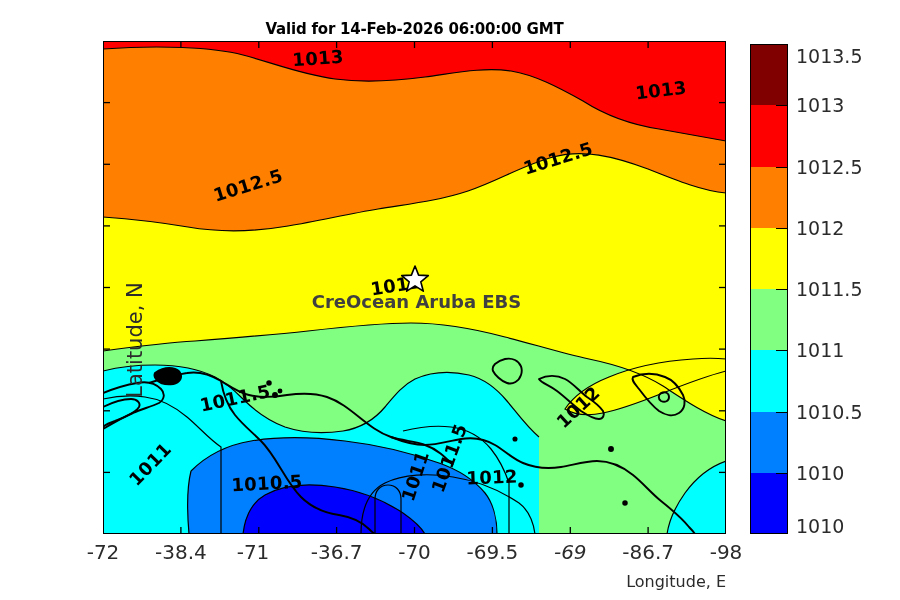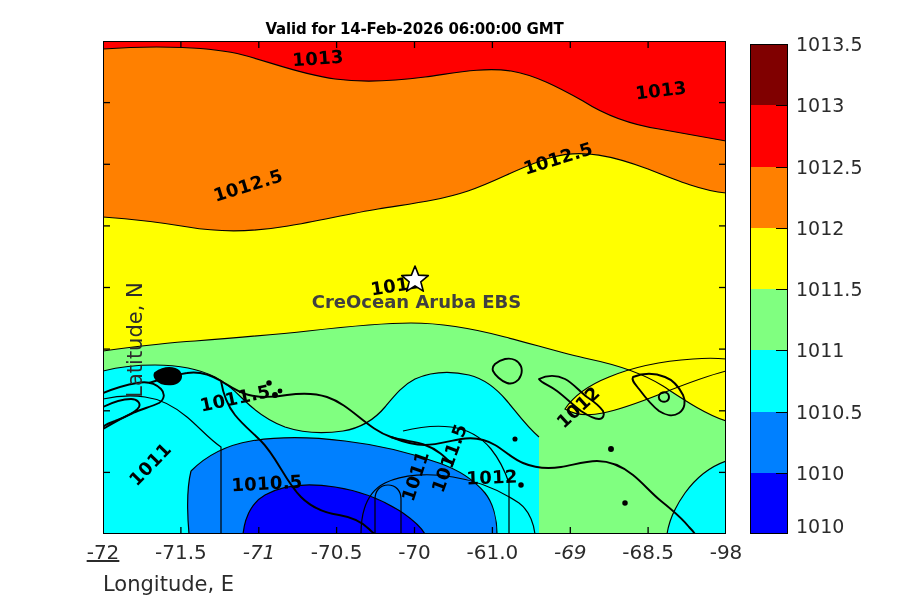--- a/index.html
+++ b/index.html
@@ -19,21 +19,21 @@
     position:absolute;left:0;top:0;width:100%;height:100%;
     border:1.6px solid #000;box-sizing:border-box;pointer-events:none;
   }
   .xtick-label{
     position:absolute;top:540px;text-align:center;
     font-size:20px;color:#2b2b2b;white-space:nowrap;
     transform:translateX(-50%);
   }
   .axis-title-x{
     position:absolute;left:103px;top:572px;width:623px;
-    text-align:left;font-size:21px;color:#2b2b2b;
+    text-align:right;font-size:16px;color:#2b2b2b;
   }
   .axis-title-y{
     position:absolute;left:-98px;top:287px;width:260px;
     text-align:center;font-size:21px;color:#2b2b2b;
     transform:rotate(-90deg);transform-origin:center center;
   }
   .cbar{position:absolute;left:750px;top:44px;width:38px;height:490px;}
   .cbar-band{position:absolute;left:0;width:100%;}
   .cbar-frame{
     position:absolute;left:750px;top:44px;width:38px;height:490px;
@@ -280,46 +280,46 @@
       </svg>
     </div>
     <div class="station-label" id="station-label" style="left: 313.5px; top: 260.337px;">CreOcean Aruba EBS</div>
 
     <div class="axis-frame"></div>
     <div class="axis-title-y">Latitude, N</div>
   </div>
 
   <div id="ytick-host"></div>
   <div id="xtick-host">
-      <div class="xtick-label" style="left: 103px; text-decoration: underline;">-72</div>
-      <div class="xtick-label" style="left: 180.875px;">-71.5</div>
-      <div class="xtick-label" style="left: 259px; font-style: italic;">-71</div>
-      <div class="xtick-label" style="left: 336.625px;">-70.5</div>
+      <div class="xtick-label" style="left: 103px;">-72</div>
+      <div class="xtick-label" style="left: 180.875px;">-38.4</div>
+      <div class="xtick-label" style="left: 253px;">-71</div>
+      <div class="xtick-label" style="left: 336.625px;">-36.7</div>
       <div class="xtick-label" style="left: 414.5px;">-70</div>
-      <div class="xtick-label" style="left: 492.375px;">-61.0</div>
+      <div class="xtick-label" style="left: 492.375px;">-69.5</div>
       <div class="xtick-label" style="left: 570.25px; font-style: italic;">-69</div>
-      <div class="xtick-label" style="left: 648.125px;">-68.5</div>
+      <div class="xtick-label" style="left: 648.125px;">-86.7</div>
       <div class="xtick-label" style="left: 726px;">-98</div>
     </div>
 
   <div class="axis-title-x">Longitude, E</div>
 
   <div class="cbar" id="cbar">
       <div class="cbar-band" style="background: rgb(128, 0, 0); top: 0px; height: 61.25px;"></div>
       <div class="cbar-band" style="background: rgb(255, 0, 0); top: 61.25px; height: 61.25px;"></div>
       <div class="cbar-band" style="background: rgb(255, 128, 0); top: 122.5px; height: 61.25px;"></div>
       <div class="cbar-band" style="background: rgb(255, 255, 0); top: 183.75px; height: 61.25px;"></div>
       <div class="cbar-band" style="background: rgb(128, 255, 128); top: 245px; height: 61.25px;"></div>
       <div class="cbar-band" style="background: rgb(0, 255, 255); top: 306.25px; height: 61.25px;"></div>
       <div class="cbar-band" style="background: rgb(0, 128, 255); top: 367.5px; height: 61.25px;"></div>
       <div class="cbar-band" style="background: rgb(0, 0, 255); top: 428.75px; height: 61.25px;"></div>
     </div>
   <div class="cbar-frame"></div>
   <div id="cbar-label-host">
-      <div class="cbar-label" style="top: 44px;">1013.5</div>
+      <div class="cbar-label" style="top: 56px;">1013.5</div>
       <div class="cbar-label" style="top: 105.25px;">1013</div>
       <div class="cbar-tick" style="top: 105.25px;"></div>
       <div class="cbar-label" style="top: 166.5px;">1012.5</div>
       <div class="cbar-tick" style="top: 166.5px;"></div>
       <div class="cbar-label" style="top: 227.75px;">1012</div>
       <div class="cbar-tick" style="top: 227.75px;"></div>
       <div class="cbar-label" style="top: 289px;">1011.5</div>
       <div class="cbar-tick" style="top: 289px;"></div>
       <div class="cbar-label" style="top: 350.25px;">1011</div>
       <div class="cbar-tick" style="top: 350.25px;"></div>

